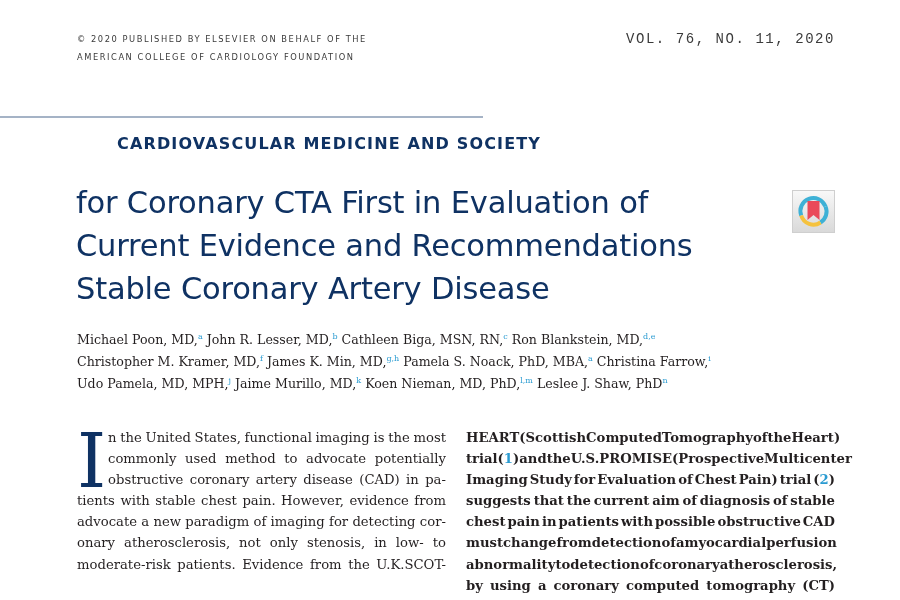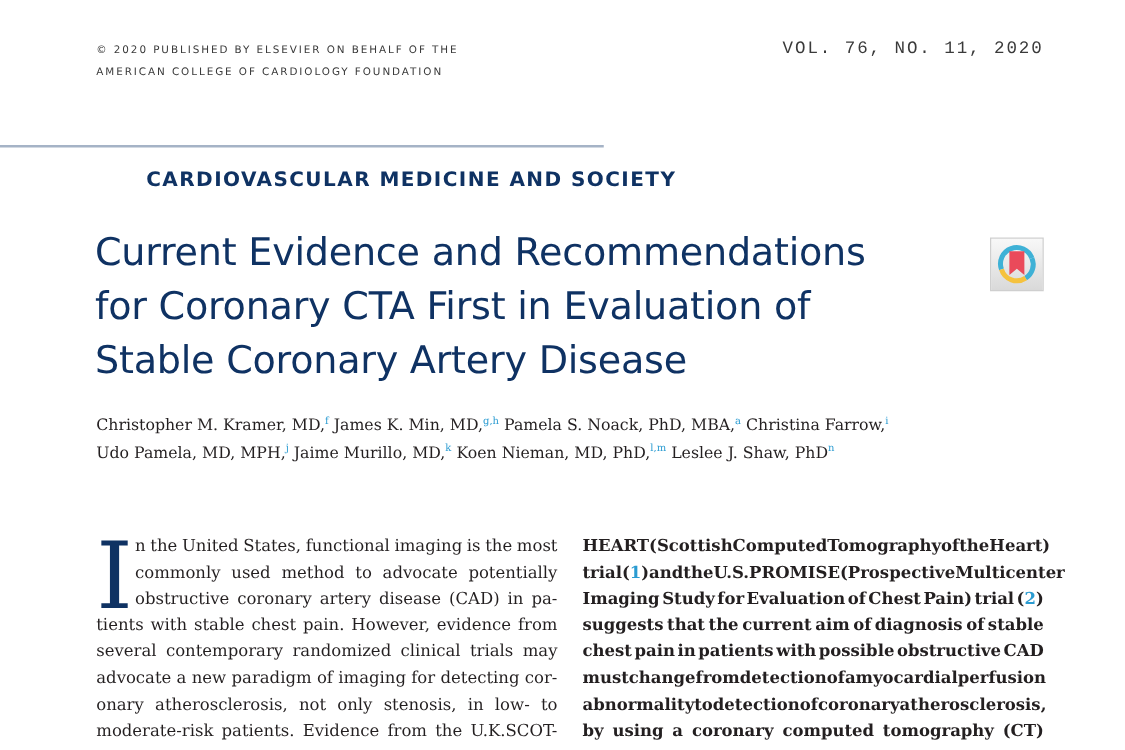--- a/index.html
+++ b/index.html
@@ -78,35 +78,41 @@
   <div>© 2020 PUBLISHED BY ELSEVIER ON BEHALF OF THE</div>
   <div>AMERICAN COLLEGE OF CARDIOLOGY FOUNDATION</div>
 </div>
 <div class="volume">VOL. 76, NO. 11, 2020</div>
 
 <div class="rule"></div>
 
 <div class="section">CARDIOVASCULAR MEDICINE AND SOCIETY</div>
 
 <div class="title">
+  <div>for Coronary CTA First in Evaluation of</div>
   <div>Current Evidence and Recommendations</div>
-  <div>for Coronary CTA First in Evaluation of</div>
   <div>Stable Coronary Artery Disease</div>
 </div>
 
 <div class="badge">
   <svg width="41" height="41" viewBox="0 0 41 41">
     <path d="M 8.2 24.5 A 12.8 12.8 0 0 1 32.5 15.5" fill="none" stroke="#3eb1d6" stroke-width="4"></path>
     <path d="M 32.5 15.5 A 12.8 12.8 0 0 1 27.5 31.5" fill="none" stroke="#3eb1d6" stroke-width="4"></path>
     <path d="M 27.5 31.5 A 12.8 12.8 0 0 1 8.2 24.5" fill="none" stroke="#f5c23e" stroke-width="4"></path>
     <path d="M 14.5 10 L 26.5 10 L 26.5 29 L 20.5 24 L 14.5 29 Z" fill="#ea4a5a"></path>
   </svg>
 </div>
 
 <div class="authors">
+  <div>
+    <span>Michael Poon, MD,</span><sup>a</sup>
+    <span>John R. Lesser, MD,</span><sup>b</sup>
+    <span>Cathleen Biga, MSN, RN,</span><sup>c</sup>
+    <span>Ron Blankstein, MD,</span><sup>d,e</sup>
+  </div>
   <div>
     <span>Christopher M. Kramer, MD,</span><sup>f</sup>
     <span>James K. Min, MD,</span><sup>g,h</sup>
     <span>Pamela S. Noack, PhD, MBA,</span><sup>a</sup>
     <span>Christina Farrow,</span><sup>i</sup>
   </div>
   <div>
     <span>Udo Pamela, MD, MPH,</span><sup>j</sup>
     <span>Jaime Murillo, MD,</span><sup>k</sup>
     <span>Koen Nieman, MD, PhD,</span><sup>l,m</sup>
@@ -149,28 +155,20 @@
       <span class="w">tients</span>
       <span class="w">with</span>
       <span class="w">stable</span>
       <span class="w">chest</span>
       <span class="w">pain.</span>
       <span class="w">However,</span>
       <span class="w">evidence</span>
       <span class="w">from</span>
     </div>
   <div class="line">
-      <span class="w">several</span>
-      <span class="w">contemporary</span>
-      <span class="w">randomized</span>
-      <span class="w">clinical</span>
-      <span class="w">trials</span>
-      <span class="w">may</span>
-    </div>
-  <div class="line">
       <span class="w">advocate</span>
       <span class="w">a</span>
       <span class="w">new</span>
       <span class="w">paradigm</span>
       <span class="w">of</span>
       <span class="w">imaging</span>
       <span class="w">for</span>
       <span class="w">detecting</span>
       <span class="w">cor-</span>
     </div>

